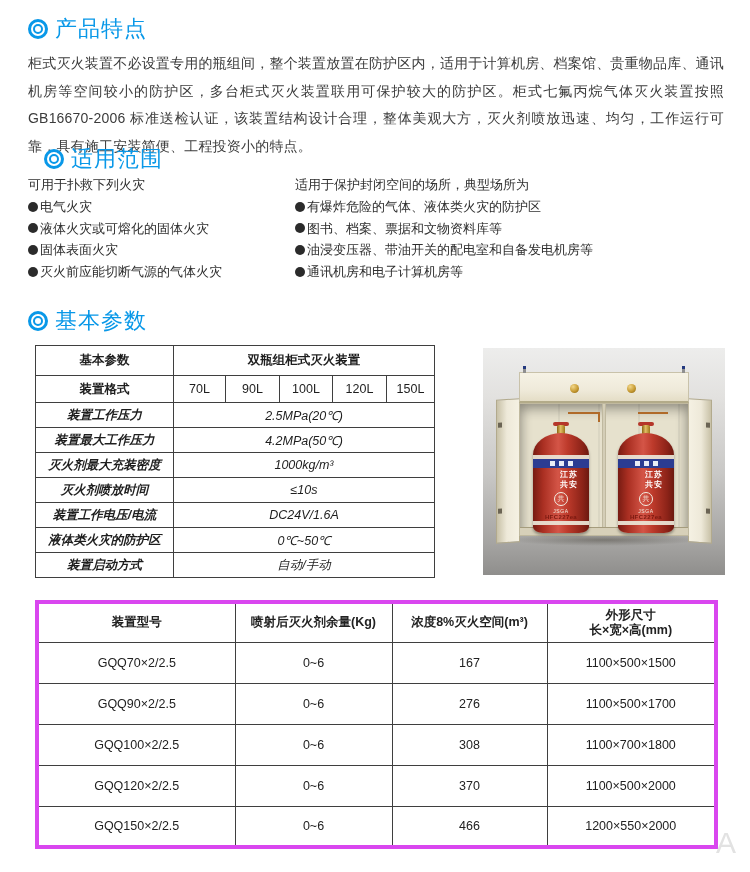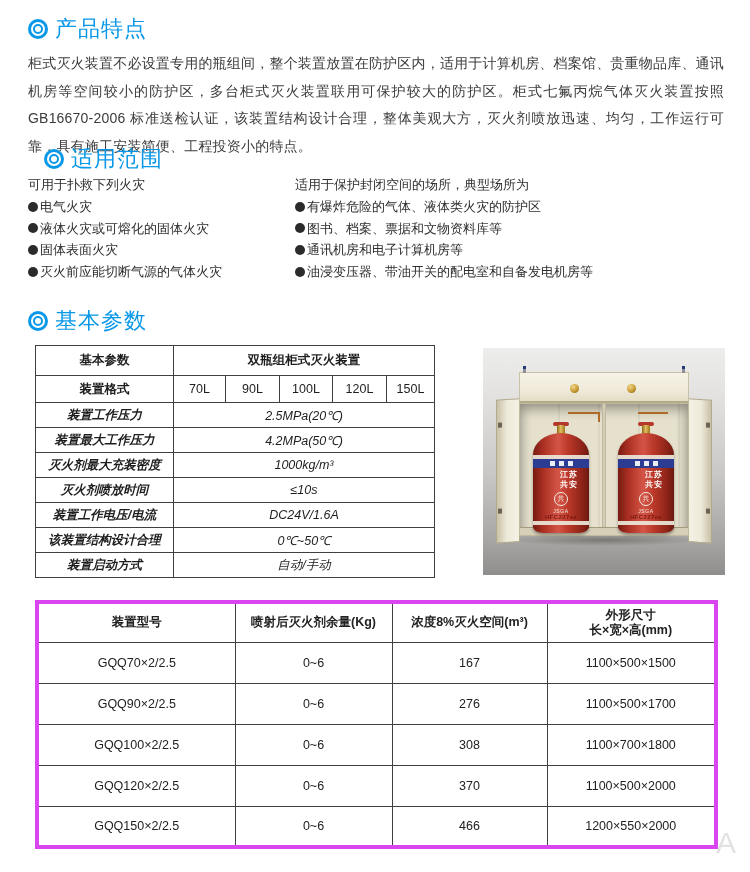--- a/index.html
+++ b/index.html
@@ -161,25 +161,25 @@
   <div class="scope-item">
     <span class="bullet"></span>
     <span>有爆炸危险的气体、液体类火灾的防护区</span>
   </div>
   <div class="scope-item">
     <span class="bullet"></span>
     <span>图书、档案、票据和文物资料库等</span>
   </div>
   <div class="scope-item">
     <span class="bullet"></span>
+    <span>油浸变压器、带油开关的配电室和自备发电机房等</span>
+  </div>
+  <div class="scope-item">
+    <span class="bullet"></span>
     <span>通讯机房和电子计算机房等</span>
-  </div>
-  <div class="scope-item">
-    <span class="bullet"></span>
-    <span>油浸变压器、带油开关的配电室和自备发电机房等</span>
   </div>
 </div>
 
 <div class="abs sec-title" style="left:28px; top:306px;">
   <span class="dcircle"></span>
   <span class="txt">基本参数</span>
 </div>
 
 <table class="abs params-table">
   <colgroup>
@@ -217,21 +217,21 @@
   </tr>
   <tr class="rx">
     <td class="lbl">灭火剂喷放时间</td>
     <td colspan="5">≤10s</td>
   </tr>
   <tr class="rx">
     <td class="lbl">装置工作电压/电流</td>
     <td colspan="5">DC24V/1.6A</td>
   </tr>
   <tr class="rx">
-    <td class="lbl">该装置结构设计合理</td>
+    <td class="lbl">液体类火灾的防护区</td>
     <td colspan="5">0℃~50℃</td>
   </tr>
   <tr class="rx">
     <td class="lbl">装置启动方式</td>
     <td colspan="5">自动/手动</td>
   </tr>
 </tbody>
   </table>
 
 <div class="abs photo">

